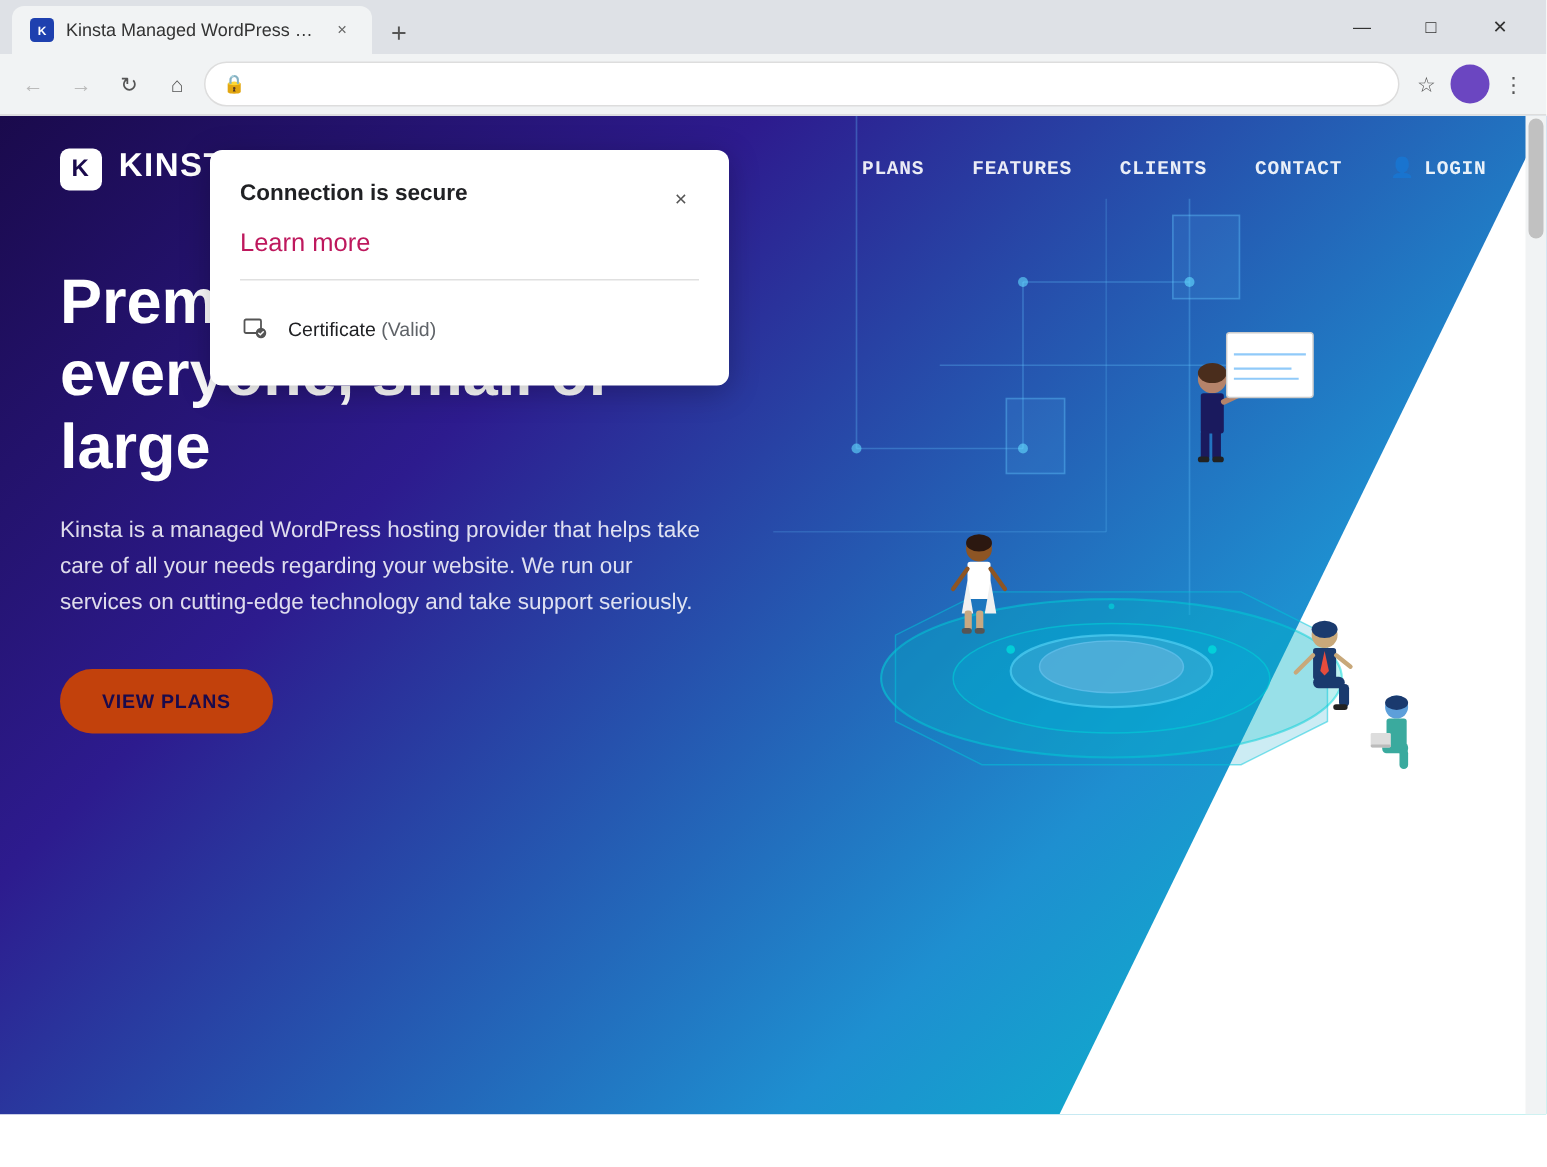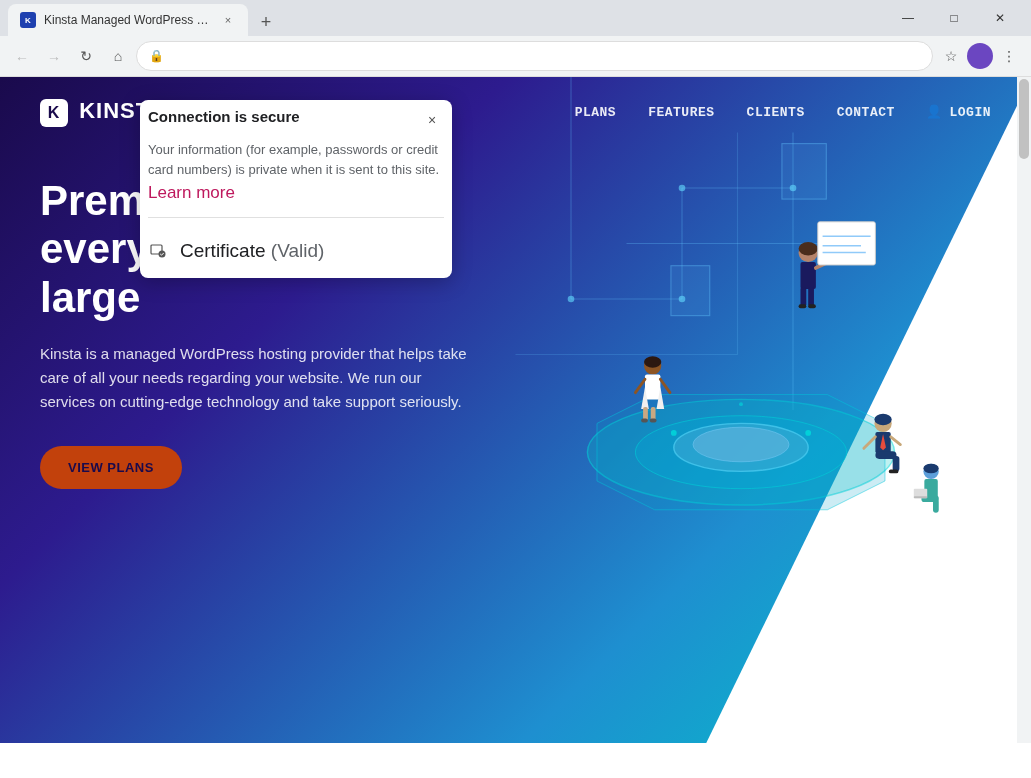--- a/index.html
+++ b/index.html
@@ -154,26 +154,26 @@
       background: #6b46c1;
       overflow: hidden;
       cursor: pointer;
     }
 
     
     .security-popup {
       position: absolute;
       top: 100px;
       left: 140px;
-      width: 312px;
+      width: 346px;
       background: #fff;
       border-radius: 8px;
       box-shadow: 0 4px 20px rgba(0,0,0,0.25);
       z-index: 1000;
-      padding: 8px;
+      padding: 20px;
     }
     .popup-header {
       display: flex;
       justify-content: space-between;
       align-items: flex-start;
       margin-bottom: 8px;
     }
     .popup-title {
       font-size: 15px;
       font-weight: 600;
@@ -219,21 +219,21 @@
       width: 20px;
       height: 20px;
       display: flex;
       align-items: center;
       justify-content: center;
       color: #555;
       font-size: 14px;
       flex-shrink: 0;
     }
     .popup-item-text {
-      font-size: 19px;
+      font-size: 13px;
       color: #202124;
       text-align: center;
     }
     .popup-item-badge {
       color: #5f6368;
     }
 
     
     .website {
       position: relative;
@@ -561,21 +561,20 @@
     <div class="scrollbar">
       <div class="scrollbar-thumb"></div>
     </div>
   </div>
 
   <div class="security-popup">
     <div class="popup-header">
       <span class="popup-title">Connection is secure</span>
       <span class="popup-close">×</span>
     </div>
-    <p class="popup-desc">Your information (for example, passwords or credit card numbers) is private when it is sent to this site.</p>
     <a class="popup-learn-more">Learn more</a>
     <div class="popup-divider"></div>
 
     <div class="popup-item">
       <div class="popup-item-icon">
         <svg width="16" height="16" viewBox="0 0 16 16" fill="none">
           <rect x="1" y="2" width="11" height="9" rx="1" stroke="#555" stroke-width="1.2" fill="none"></rect>
           <circle cx="12" cy="11" r="3.5" fill="#555"></circle>
           <path d="M10.5 11.2l1 1 2-2" stroke="#fff" stroke-width="1" stroke-linecap="round"></path>
         </svg>

